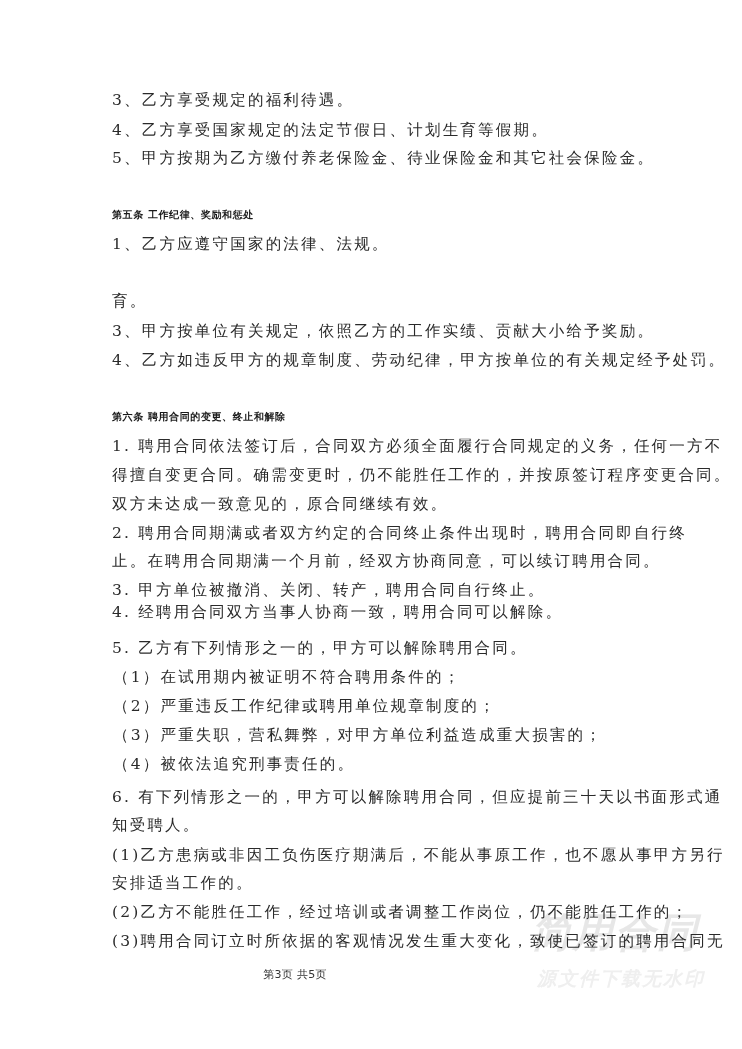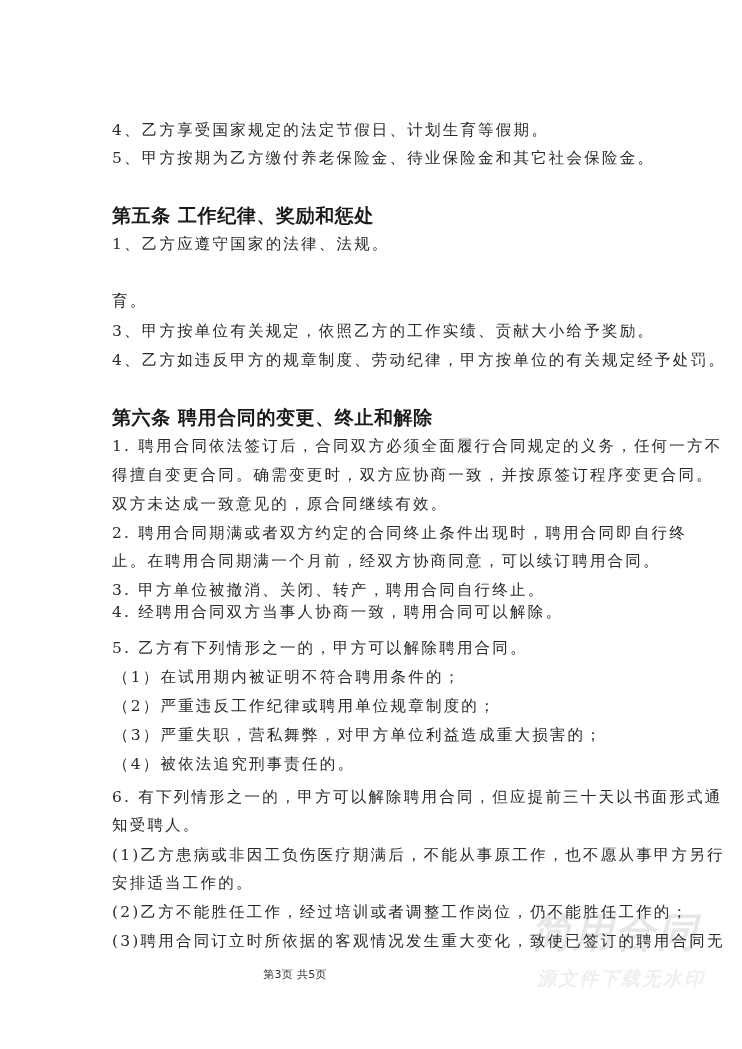--- a/index.html
+++ b/index.html
@@ -28,21 +28,21 @@
       font-size: 15.5px;
       line-height: 20px;
       letter-spacing: 2.2px;
       white-space: nowrap;
       color: #2a2a2a;
     }
     .line.sub { left: 113px; }
     .heading {
       position: absolute;
       left: 112px;
-      font-size: 19px;
+      font-size: 10px;
       line-height: 20px;
       letter-spacing: 0.6px;
       font-weight: bold;
       white-space: nowrap;
       color: #1a1a1a;
     }
     .footer {
       position: absolute;
       left: 0;
       width: 590px;
@@ -89,32 +89,33 @@
 
 <div class="page">
 
   <div class="wm-layer">
     <div class="wm-main">简用合同</div>
     <div class="wm-sub">源文件下载无水印</div>
   </div>
 
   <div class="text-layer">
 
+    <div class="line" style="top:90px">3、乙方享受规定的福利待遇。</div>
     <div class="line" style="top:120px">4、乙方享受国家规定的法定节假日、计划生育等假期。</div>
     <div class="line" style="top:148px">5、甲方按期为乙方缴付养老保险金、待业保险金和其它社会保险金。</div>
 
     <div class="heading" style="top:205px">第五条 工作纪律、奖励和惩处</div>
     <div class="line" style="top:234px">1、乙方应遵守国家的法律、法规。</div>
     <div class="line" style="top:291px">育。</div>
     <div class="line" style="top:321px">3、甲方按单位有关规定，依照乙方的工作实绩、贡献大小给予奖励。</div>
     <div class="line" style="top:350px">4、乙方如违反甲方的规章制度、劳动纪律，甲方按单位的有关规定经予处罚。</div>
 
     <div class="heading" style="top:407px">第六条 聘用合同的变更、终止和解除</div>
     <div class="line" style="top:436px">1. 聘用合同依法签订后，合同双方必须全面履行合同规定的义务，任何一方不</div>
-    <div class="line" style="top:465px">得擅自变更合同。确需变更时，双方应协商一致，并按原签订程序变更合同。</div>
+    <div class="line" style="top:465px">得擅自变更合同。确需变更时，仍不能胜任工作的，并按原签订程序变更合同。</div>
     <div class="line" style="top:494px">双方未达成一致意见的，原合同继续有效。</div>
     <div class="line" style="top:523px">2.  聘用合同期满或者双方约定的合同终止条件出现时，聘用合同即自行终</div>
     <div class="line" style="top:551px">止。在聘用合同期满一个月前，经双方协商同意，可以续订聘用合同。</div>
     <div class="line" style="top:580px">3. 甲方单位被撤消、关闭、转产，聘用合同自行终止。</div>
     <div class="line" style="top:602px">4. 经聘用合同双方当事人协商一致，聘用合同可以解除。</div>
     <div class="line" style="top:638px">5. 乙方有下列情形之一的，甲方可以解除聘用合同。</div>
     <div class="line sub" style="top:667px">（1）在试用期内被证明不符合聘用条件的；</div>
     <div class="line sub" style="top:696px">（2）严重违反工作纪律或聘用单位规章制度的；</div>
     <div class="line sub" style="top:725px">（3）严重失职，营私舞弊，对甲方单位利益造成重大损害的；</div>
     <div class="line sub" style="top:754px">（4）被依法追究刑事责任的。</div>

